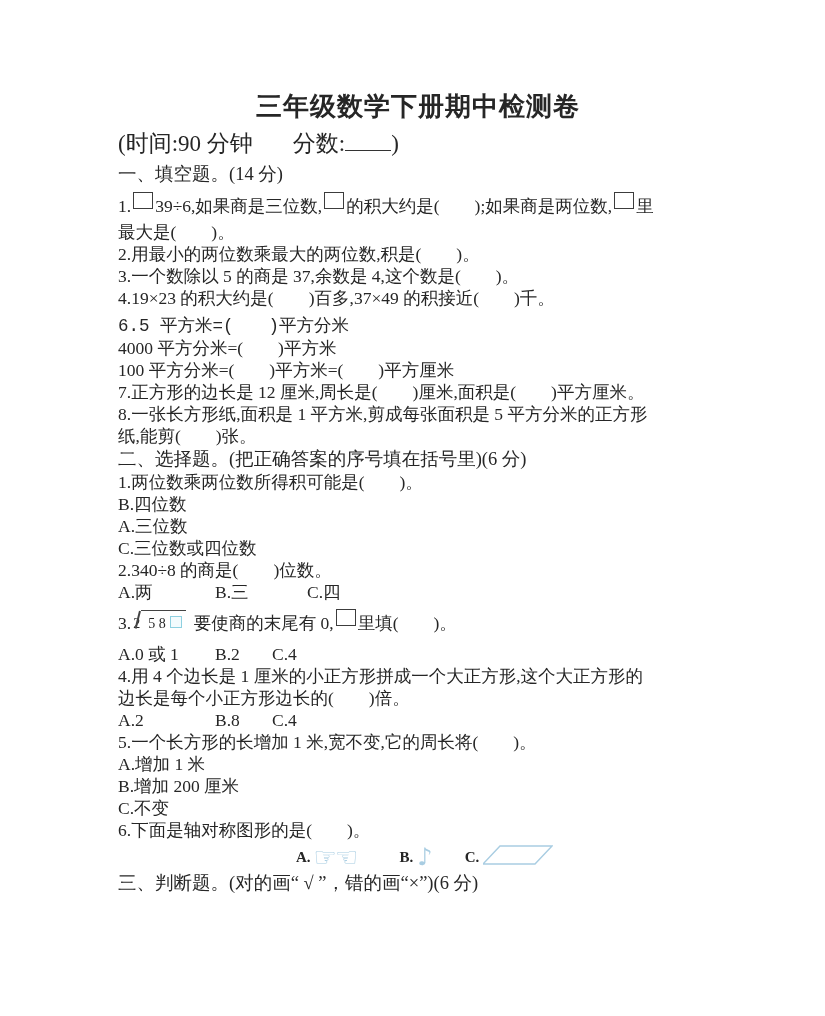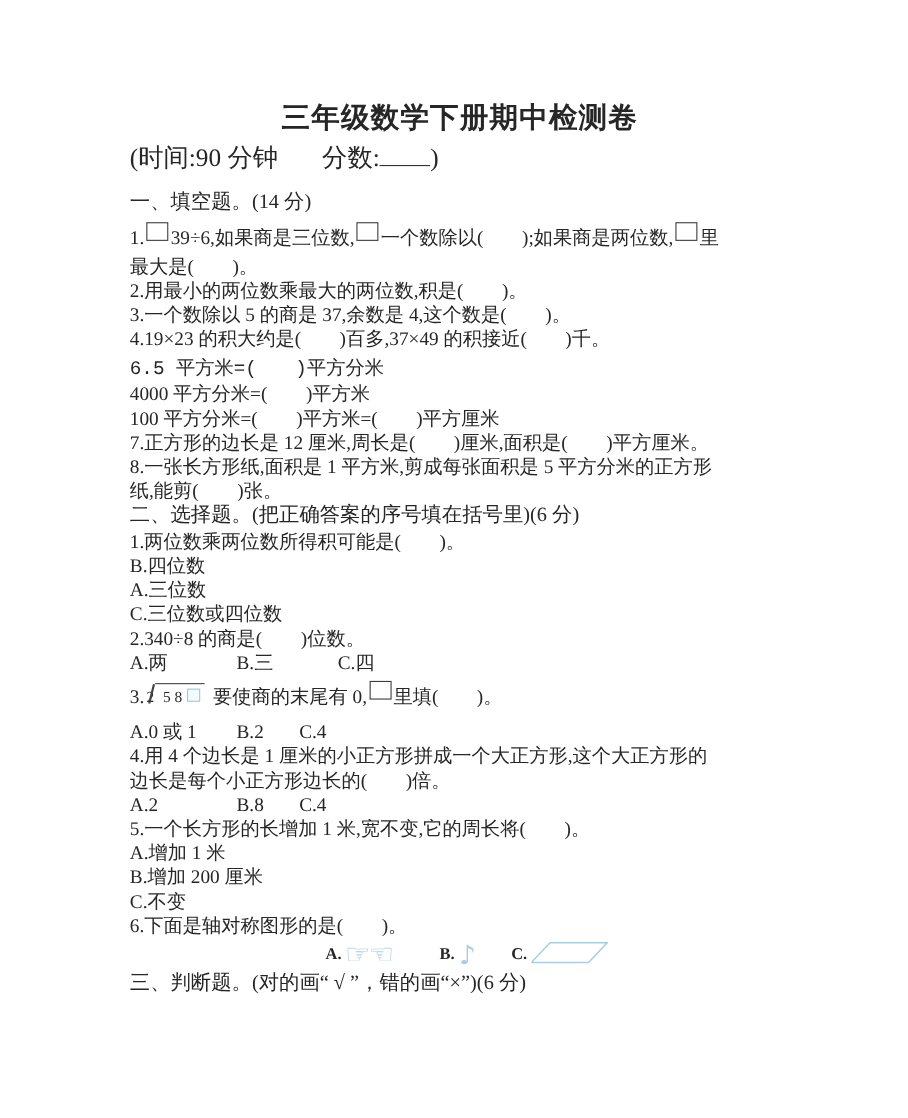--- a/index.html
+++ b/index.html
@@ -6,21 +6,21 @@
   body{
     width:825px;height:1016px;background:#ffffff;position:relative;
     font-family:"Liberation Serif","DejaVu Serif",serif;color:#262626;
     overflow:hidden;
   }
   .doc{position:absolute;left:118px;top:86px;width:600px;}
   .title{text-align:center;font-size:26px;font-weight:bold;letter-spacing:1px;line-height:42px;}
   .subtitle{padding-right:22px;font-size:23px;margin-top:4px;line-height:24px;}
   .subtitle .gap{display:inline-block;width:40px;}
   .blank-line{display:inline-block;width:46px;border-bottom:1.5px solid #333;height:16px;vertical-align:baseline;}
-  .heading{font-size:18.5px;margin-top:16px;line-height:24px;}
+  .heading{font-size:18.5px;margin-top:6px;line-height:24px;}
   .line{font-size:17.5px;line-height:22px;}
   .tall{margin-top:6px;margin-bottom:4px;}
   .box{display:inline-block;width:18px;height:15px;border:1px solid #3c3c3c;background:#fff;
        vertical-align:3px;margin:0 2px;}
   .arrow-wrap{display:inline-block;vertical-align:middle;margin:0 8px 4px 6px;}
   .ldiv{display:inline-block;font-size:14px;margin:0 8px 0 2px;vertical-align:1px;white-space:nowrap;}
   .ldiv-bracket{display:inline-block;border-top:1.5px solid #444;padding:2px 4px 0 7px;margin-left:1px;position:relative;}
   .ldiv-bracket::before{content:"";position:absolute;left:-2px;top:0;height:18px;width:1.5px;background:#444;
        transform:rotate(14deg);transform-origin:top center;}
   .mini-box{display:inline-block;width:10px;height:10px;border:1px solid #8ed0e0;background:#f3fbfd;
@@ -44,21 +44,21 @@
 
   <div class="title">三年级数学下册期中检测卷</div>
 
   <div class="subtitle">
     <span>(时间:90 分钟</span><span class="gap"></span><span>分数:</span><span class="blank-line"></span><span>)</span>
   </div>
 
   <div class="heading">一、填空题。(14 分)</div>
 
   <div class="line tall">
-    <span>1.</span><span class="box"></span><span>39÷6,如果商是三位数,</span><span class="box"></span><span>一个数除以(　　);如果商是两位数,</span><span class="box"></span><span>里</span>
+    <span>1.</span><span class="box"></span><span>39÷6,如果商是三位数,</span><span class="box"></span><span>的积大约是(　　);如果商是两位数,</span><span class="box"></span><span>里</span>
   </div>
   <div class="line">最大是(　　)。</div>
   <div class="line">2.用最小的两位数乘最大的两位数,积是(　　)。</div>
   <div class="line">3.一个数除以 5 的商是 37,余数是 4,这个数是(　　)。</div>
   <div class="line">4.19×23 的积大约是(　　)百多,37×49 的积接近(　　)千。</div>
 
 
   <div class="line" style="margin-top:6px;font-family:Liberation Mono, monospace;">6.5 平方米=(　　)平方分米</div>
   <div class="line">4000 平方分米=(　　)平方米</div>
   <div class="line">100 平方分米=(　　)平方米=(　　)平方厘米</div>

